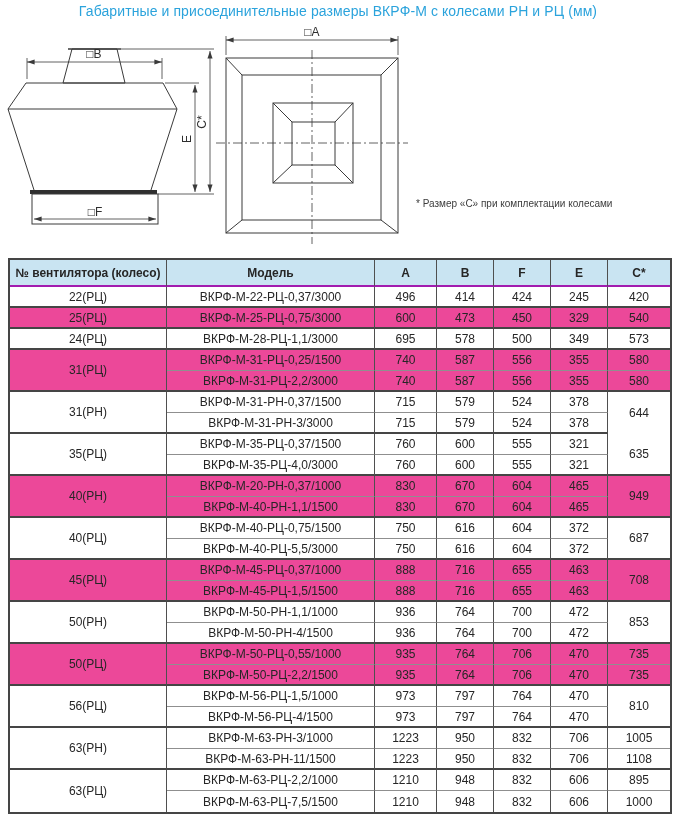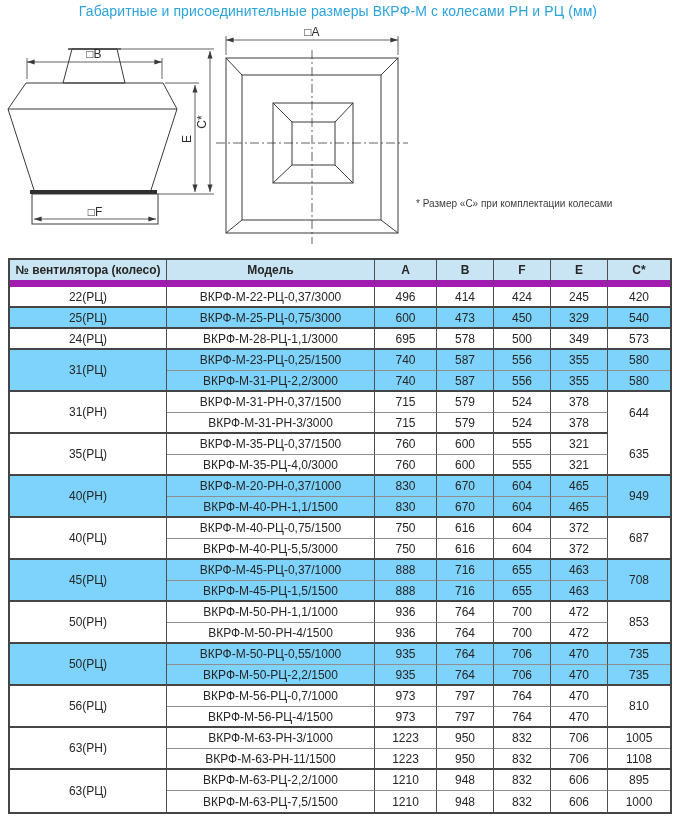--- a/index.html
+++ b/index.html
@@ -25,26 +25,26 @@
     box-sizing:border-box;
   }
   table.dim th, table.dim td {
     padding:0; margin:0; text-align:center; vertical-align:middle;
     border-right:1px solid #4f4f4f; border-bottom:1px solid #8f8f8f;
     height:21px; overflow:hidden; white-space:nowrap; background:#ffffff;
     font-weight:normal; box-sizing:border-box;
   }
   table.dim thead th {
     height:27px; font-weight:bold; background:#c9e4f2;
-    border-bottom:7px solid #a21caf;
+    border-bottom:2px solid #a21caf;
   }
   table.dim .ce { border-right:none; }
   table.dim .bb2 { border-bottom:2px solid #454545; }
   table.dim .bb0 { border-bottom:none; }
-  table.dim tr.shaded td { background:#7dd3fc; }
+  table.dim tr.shaded td { background:#ec4899; }
 </style>
 </head>
 <body>
 
 <div class="title">Габаритные и присоединительные размеры ВКРФ-М с колесами РН и РЦ (мм)</div>
 
 <svg class="drawings" width="676" height="234" viewBox="0 0 676 234">
   <defs>
     <marker id="arr" viewBox="0 0 10 8" refX="9.5" refY="4" markerWidth="10" markerHeight="8" orient="auto-start-reverse">
       <path d="M9.5,4 L0,0.8 L0,7.2 Z" fill="#3a3a3a"></path>
@@ -164,21 +164,21 @@
       <td class="bb2">24(РЦ)</td>
       <td class="bb2">ВКРФ-М-28-РЦ-1,1/3000</td>
       <td class="bb2">695</td>
       <td class="bb2">578</td>
       <td class="bb2">500</td>
       <td class="bb2">349</td>
       <td class="bb2 ce">573</td>
     </tr>
     <tr class="shaded">
       <td class="bb2" rowspan="2">31(РЦ)</td>
-      <td>ВКРФ-М-23-РЦ-0,25/1500</td>
+      <td>ВКРФ-М-31-РЦ-0,25/1500</td>
       <td>740</td>
       <td>587</td>
       <td>556</td>
       <td>355</td>
       <td class="ce">580</td>
     </tr>
     <tr class="shaded">
       <td class="bb2">ВКРФ-М-31-РЦ-2,2/3000</td>
       <td class="bb2">740</td>
       <td class="bb2">587</td>
@@ -294,21 +294,21 @@
     <tr class="shaded">
       <td class="bb2">ВКРФ-М-50-РЦ-2,2/1500</td>
       <td class="bb2">935</td>
       <td class="bb2">764</td>
       <td class="bb2">706</td>
       <td class="bb2">470</td>
       <td class="bb2 ce">735</td>
     </tr>
     <tr>
       <td class="bb2" rowspan="2">56(РЦ)</td>
-      <td>ВКРФ-М-56-РЦ-0,7/1000</td>
+      <td>ВКРФ-М-56-РЦ-1,5/1000</td>
       <td>973</td>
       <td>797</td>
       <td>764</td>
       <td>470</td>
       <td class="ce bb2" rowspan="2">810</td>
     </tr>
     <tr>
       <td class="bb2">ВКРФ-М-56-РЦ-4/1500</td>
       <td class="bb2">973</td>
       <td class="bb2">797</td>

